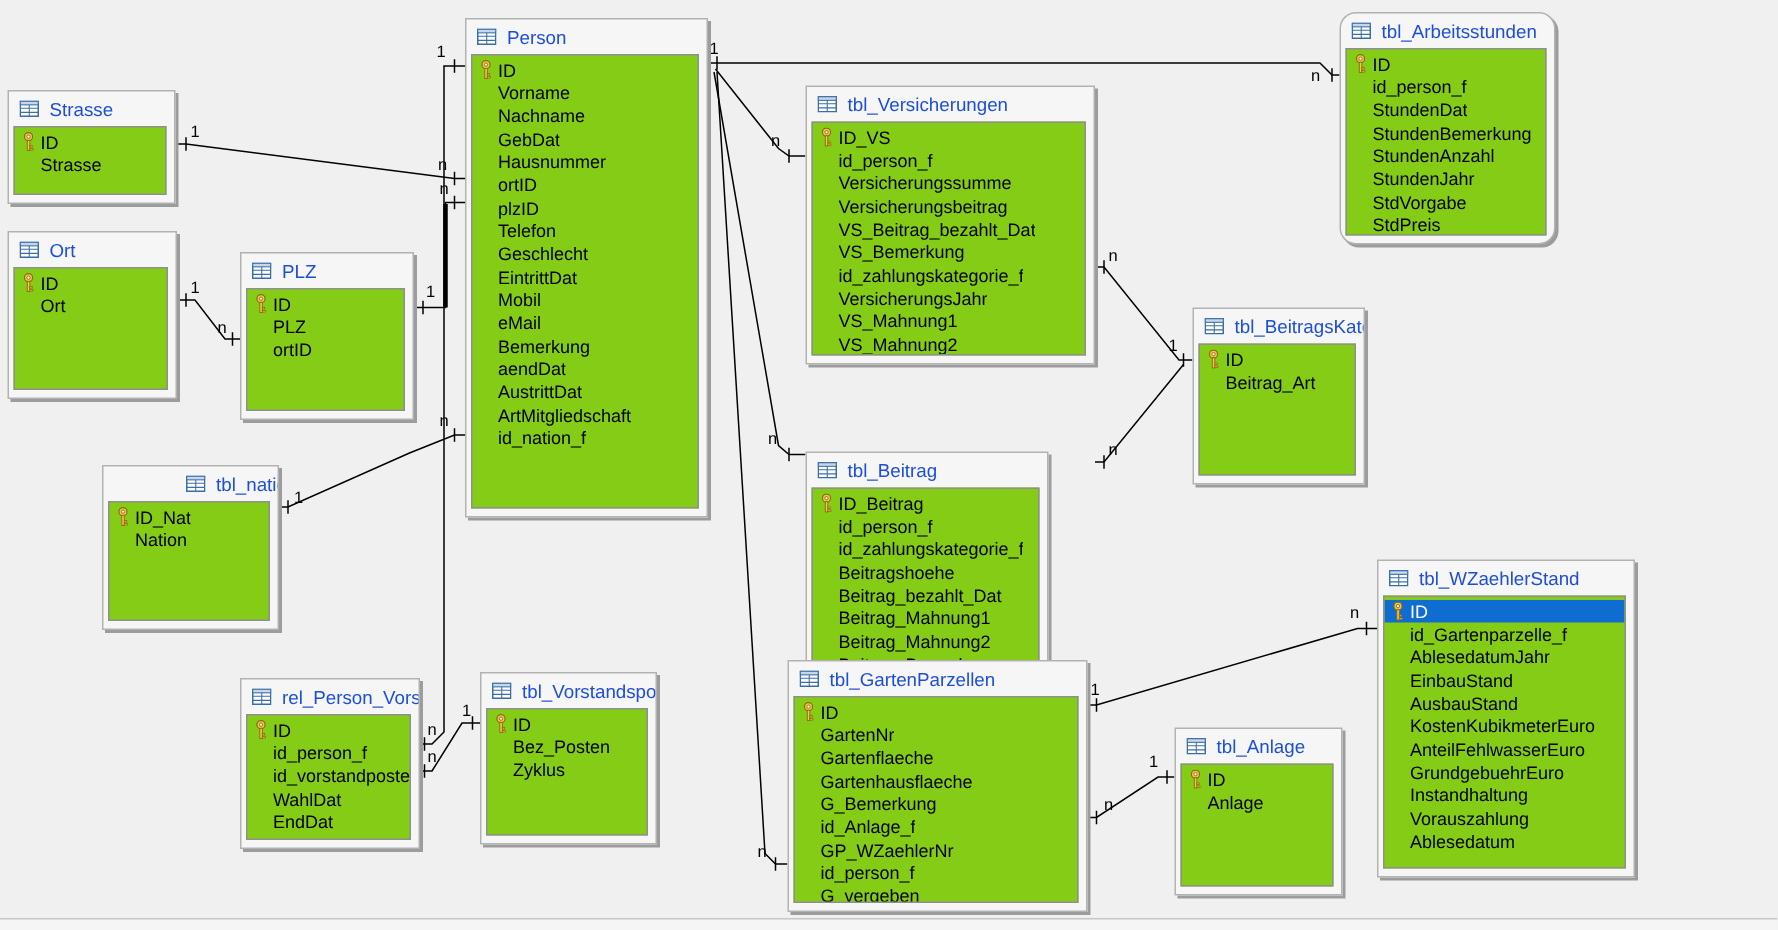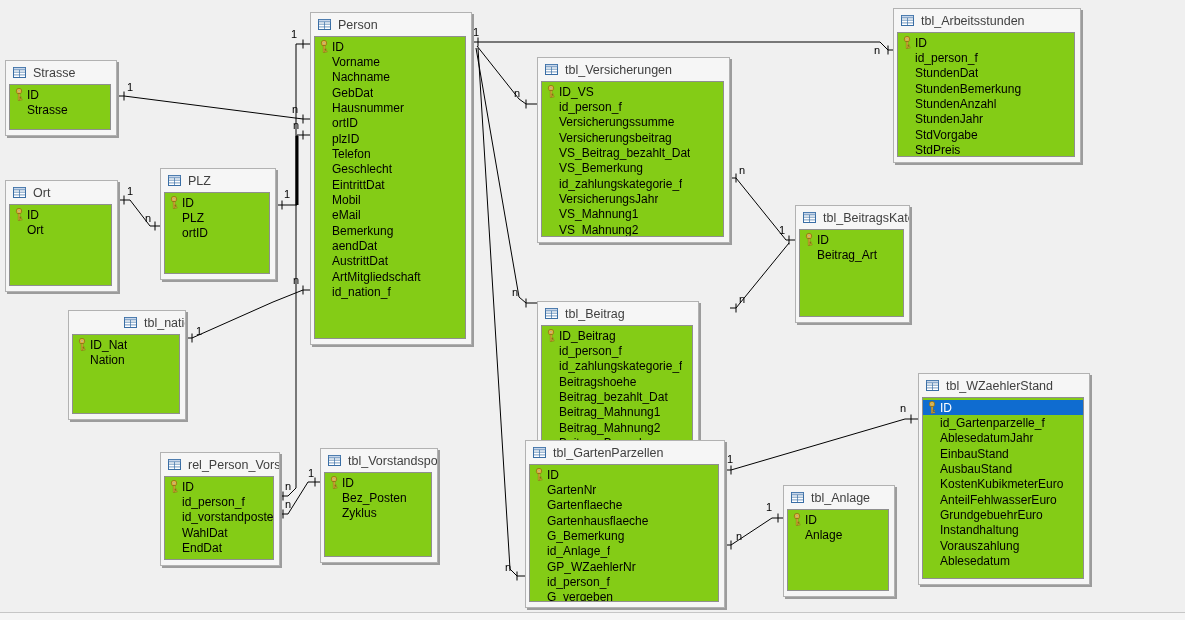--- a/index.html
+++ b/index.html
@@ -11,21 +11,21 @@
   #canvas{position:absolute;left:0;top:0;width:1185px;height:620px;}
   .tbox{
     position:absolute;
     background:#f6f6f6;
     border:1px solid #b2b2b2;
     box-shadow:2px 2px 0 #9c9c9c;
     box-sizing:border-box;
   }
   .thead{
     height:23px;display:flex;align-items:center;gap:7px;
-    padding-left:7px;font-size:12.5px;color:#404040;
+    padding-left:7px;font-size:12.5px;color:#1d4ed8;
     white-space:nowrap;overflow:hidden;cursor:default;
   }
   .ticon{flex:0 0 13px;height:11px;display:flex;}
   .tinner{
     position:absolute;left:3px;right:5px;top:23px;bottom:5px;
     background:#84cc16;border:1px solid #8f8f8f;
     overflow:hidden;padding-top:2px;box-sizing:border-box;
   }
   .frow{
     display:flex;align-items:center;height:15.35px;
@@ -137,21 +137,21 @@
               </svg>
             </span>
             <span class="fname">ID</span>
           </div>
           <div class="frow">
             <span class="fkey"></span>
             <span class="fname">Strasse</span>
           </div>
         </div>
       </div>
-      <div class="tbox" style="left: 5px; top: 180px; width: 113px; height: 112px;">
+      <div class="tbox" style="left: 5px; top: 154px; width: 113px; height: 112px;">
         <div class="thead">
           <span class="ticon">
             <svg width="13" height="11" viewBox="0 0 13 11">
               <rect x="0.5" y="0.5" width="12" height="10" fill="#fff" stroke="#3a6ea5"></rect>
               <rect x="0.5" y="0.5" width="12" height="2.4" fill="#c7d6ea" stroke="#3a6ea5" stroke-width="0.7"></rect>
               <line x1="0.5" y1="5.2" x2="12.5" y2="5.2" stroke="#3a6ea5" stroke-width="0.7"></line>
               <line x1="0.5" y1="7.9" x2="12.5" y2="7.9" stroke="#3a6ea5" stroke-width="0.7"></line>
               <line x1="6.5" y1="2.9" x2="6.5" y2="10.5" stroke="#3a6ea5" stroke-width="0.7"></line>
             </svg>
           </span>
@@ -625,21 +625,21 @@
               </svg>
             </span>
             <span class="fname">ID</span>
           </div>
           <div class="frow">
             <span class="fkey"></span>
             <span class="fname">Beitrag_Art</span>
           </div>
         </div>
       </div>
-      <div class="tbox" style="left: 893px; top: 8px; width: 188px; height: 155px;">
+      <div class="tbox" style="left: 893px; top: 8px; width: 144px; height: 155px; border-radius: 11px;">
         <div class="thead">
           <span class="ticon">
             <svg width="13" height="11" viewBox="0 0 13 11">
               <rect x="0.5" y="0.5" width="12" height="10" fill="#fff" stroke="#3a6ea5"></rect>
               <rect x="0.5" y="0.5" width="12" height="2.4" fill="#c7d6ea" stroke="#3a6ea5" stroke-width="0.7"></rect>
               <line x1="0.5" y1="5.2" x2="12.5" y2="5.2" stroke="#3a6ea5" stroke-width="0.7"></line>
               <line x1="0.5" y1="7.9" x2="12.5" y2="7.9" stroke="#3a6ea5" stroke-width="0.7"></line>
               <line x1="6.5" y1="2.9" x2="6.5" y2="10.5" stroke="#3a6ea5" stroke-width="0.7"></line>
             </svg>
           </span>

